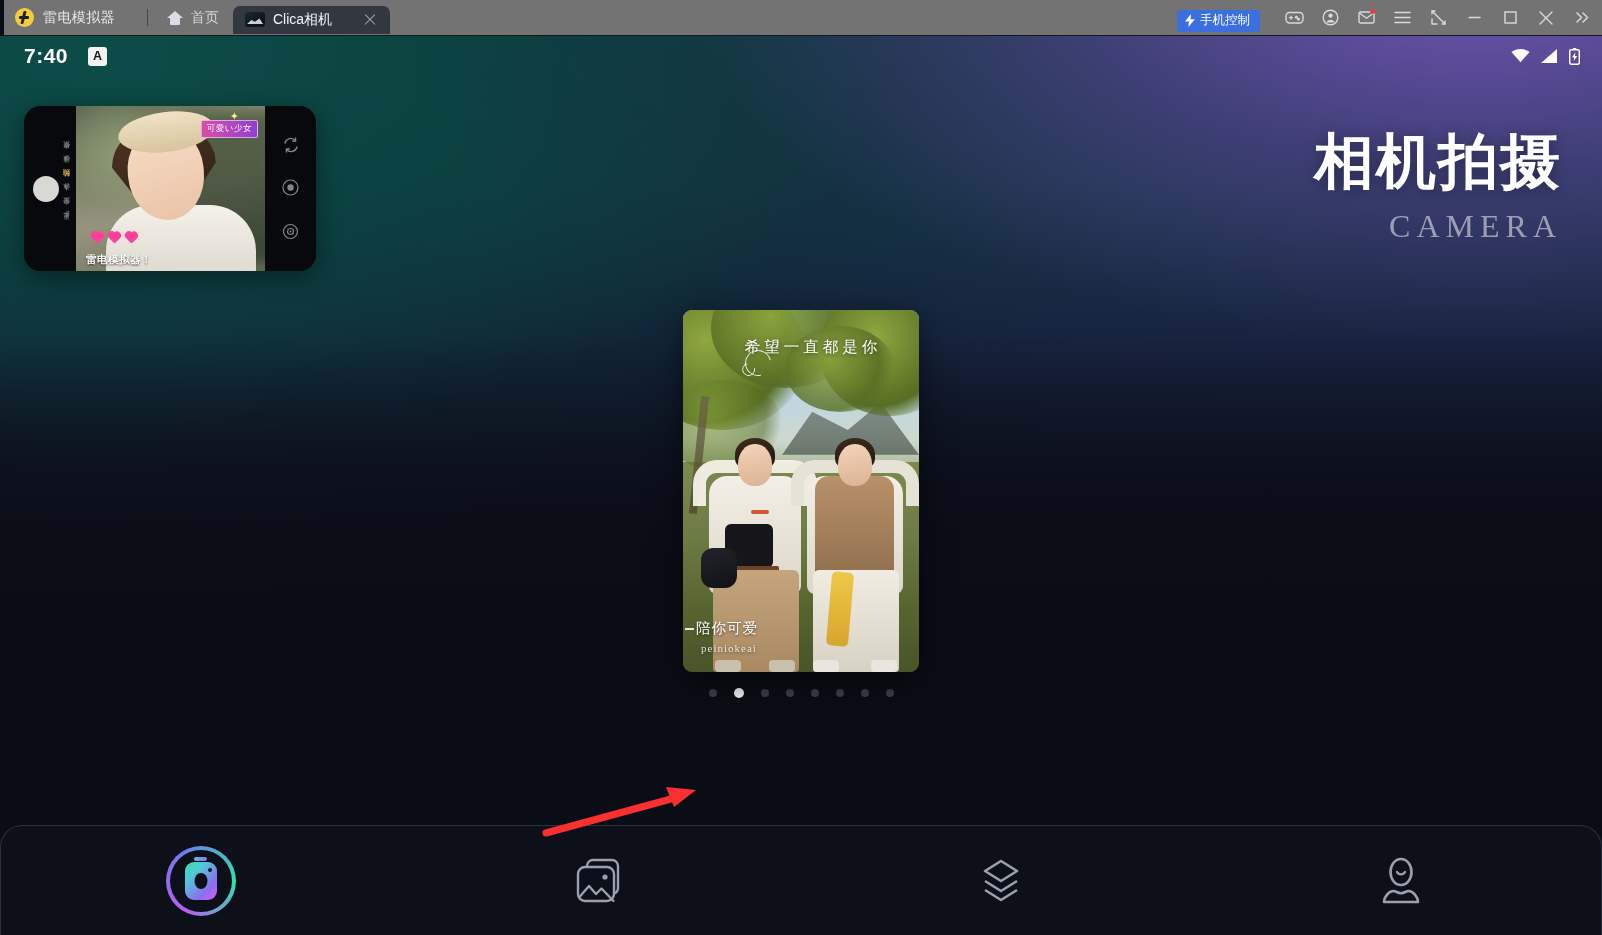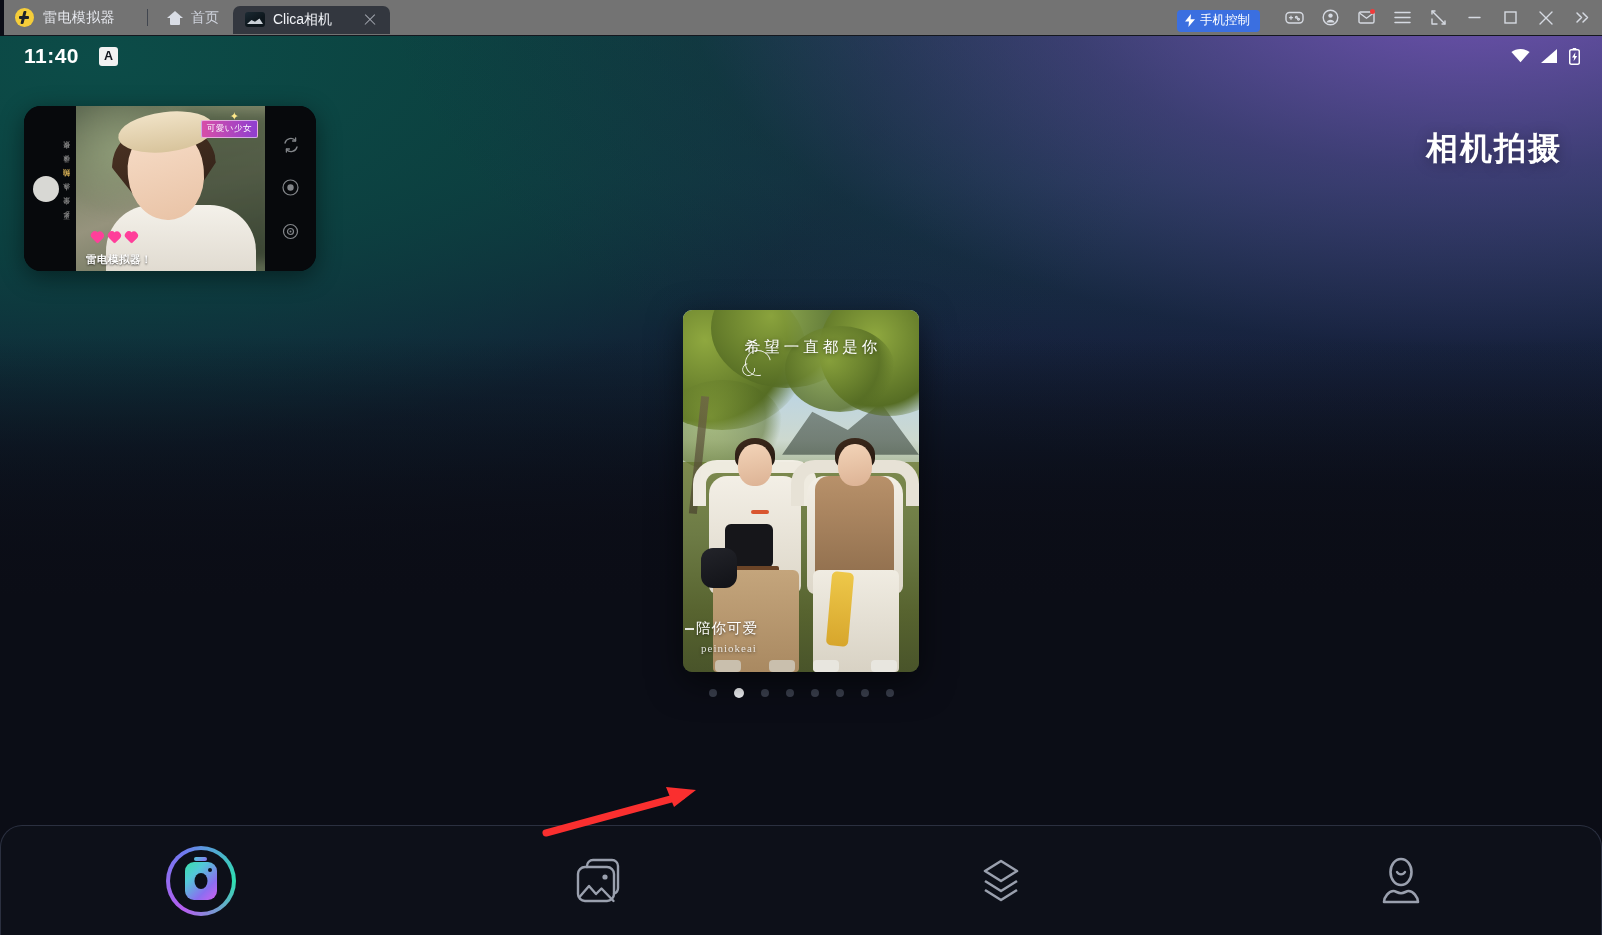--- a/index.html
+++ b/index.html
@@ -189,21 +189,21 @@
     position:absolute; right:0; top:0; width:51px; height:165px; background:#07090c;
     display:flex; flex-direction:column; align-items:center; justify-content:space-around; padding:18px 0;
   }
   .pv-ric{ opacity:.62; }
 
   
   .big-title{
     position:absolute; right:40px; top:96px; text-align:right; z-index:5;
   }
   .bt-cn{
-    color:#fff; font-size:32px; font-weight:800; letter-spacing:2px; line-height:1;
+    color:#fff; font-size:60px; font-weight:800; letter-spacing:2px; line-height:1;
     text-shadow:0 2px 14px rgba(0,0,0,.35);
   }
   .bt-en{
     margin-top:16px; font-family:"Liberation Serif", serif;
     font-size:32px; letter-spacing:6px; color:#bdbac9; opacity:.78;
   }
 
   
   .card-wrap{
     position:absolute; left:50%; top:274px; transform:translateX(-50%); z-index:5;
@@ -458,21 +458,21 @@
           </svg>
       </div>
     </div>
   </div>
 
   <div class="screen">
     <div class="bg-wash"></div>
     <div class="bg-fade"></div>
 
     <div class="statusbar">
-      <span class="sb-clock">11:40</span>
+      <span class="sb-clock">7:40</span>
       <span class="sb-badge">A</span>
       <span class="sb-right">
         <svg width="19" height="14" viewBox="0 0 19 14">
             <path d="M9.5 13.2L0.4 3.1C2.9 1.1 6.1 0 9.5 0s6.6 1.1 9.1 3.1z" fill="#fff"></path>
           </svg>
         <svg width="17" height="14" viewBox="0 0 17 14">
             <path d="M16 0v14H0z" fill="#fff"></path>
           </svg>
         <svg width="11" height="17" viewBox="0 0 11 17">
             <rect x="0.7" y="1.8" width="9.6" height="14.4" rx="1.6" fill="none" stroke="#fff" stroke-width="1.5"></rect>
@@ -524,20 +524,21 @@
         <svg class="pv-ric" width="17" height="17" viewBox="0 0 17 17">
             <circle cx="8.5" cy="8.5" r="7" fill="none" stroke="#cfd3d8" stroke-width="1.2"></circle>
             <circle cx="8.5" cy="8.5" r="3" fill="none" stroke="#cfd3d8" stroke-width="1.2"></circle>
             <circle cx="8.5" cy="8.5" r="1" fill="#cfd3d8"></circle>
           </svg>
       </div>
     </div>
 
     <div class="big-title">
       <div class="bt-cn">相机拍摄</div>
+      <div class="bt-en">CAMERA</div>
     </div>
 
     <div class="card-wrap">
 
       <div class="photo-card">
         <div class="sky"></div>
         <div class="mtn"></div>
         <div class="grass"></div>
         <div class="palm p1"></div>
         <div class="palm p2"></div>

